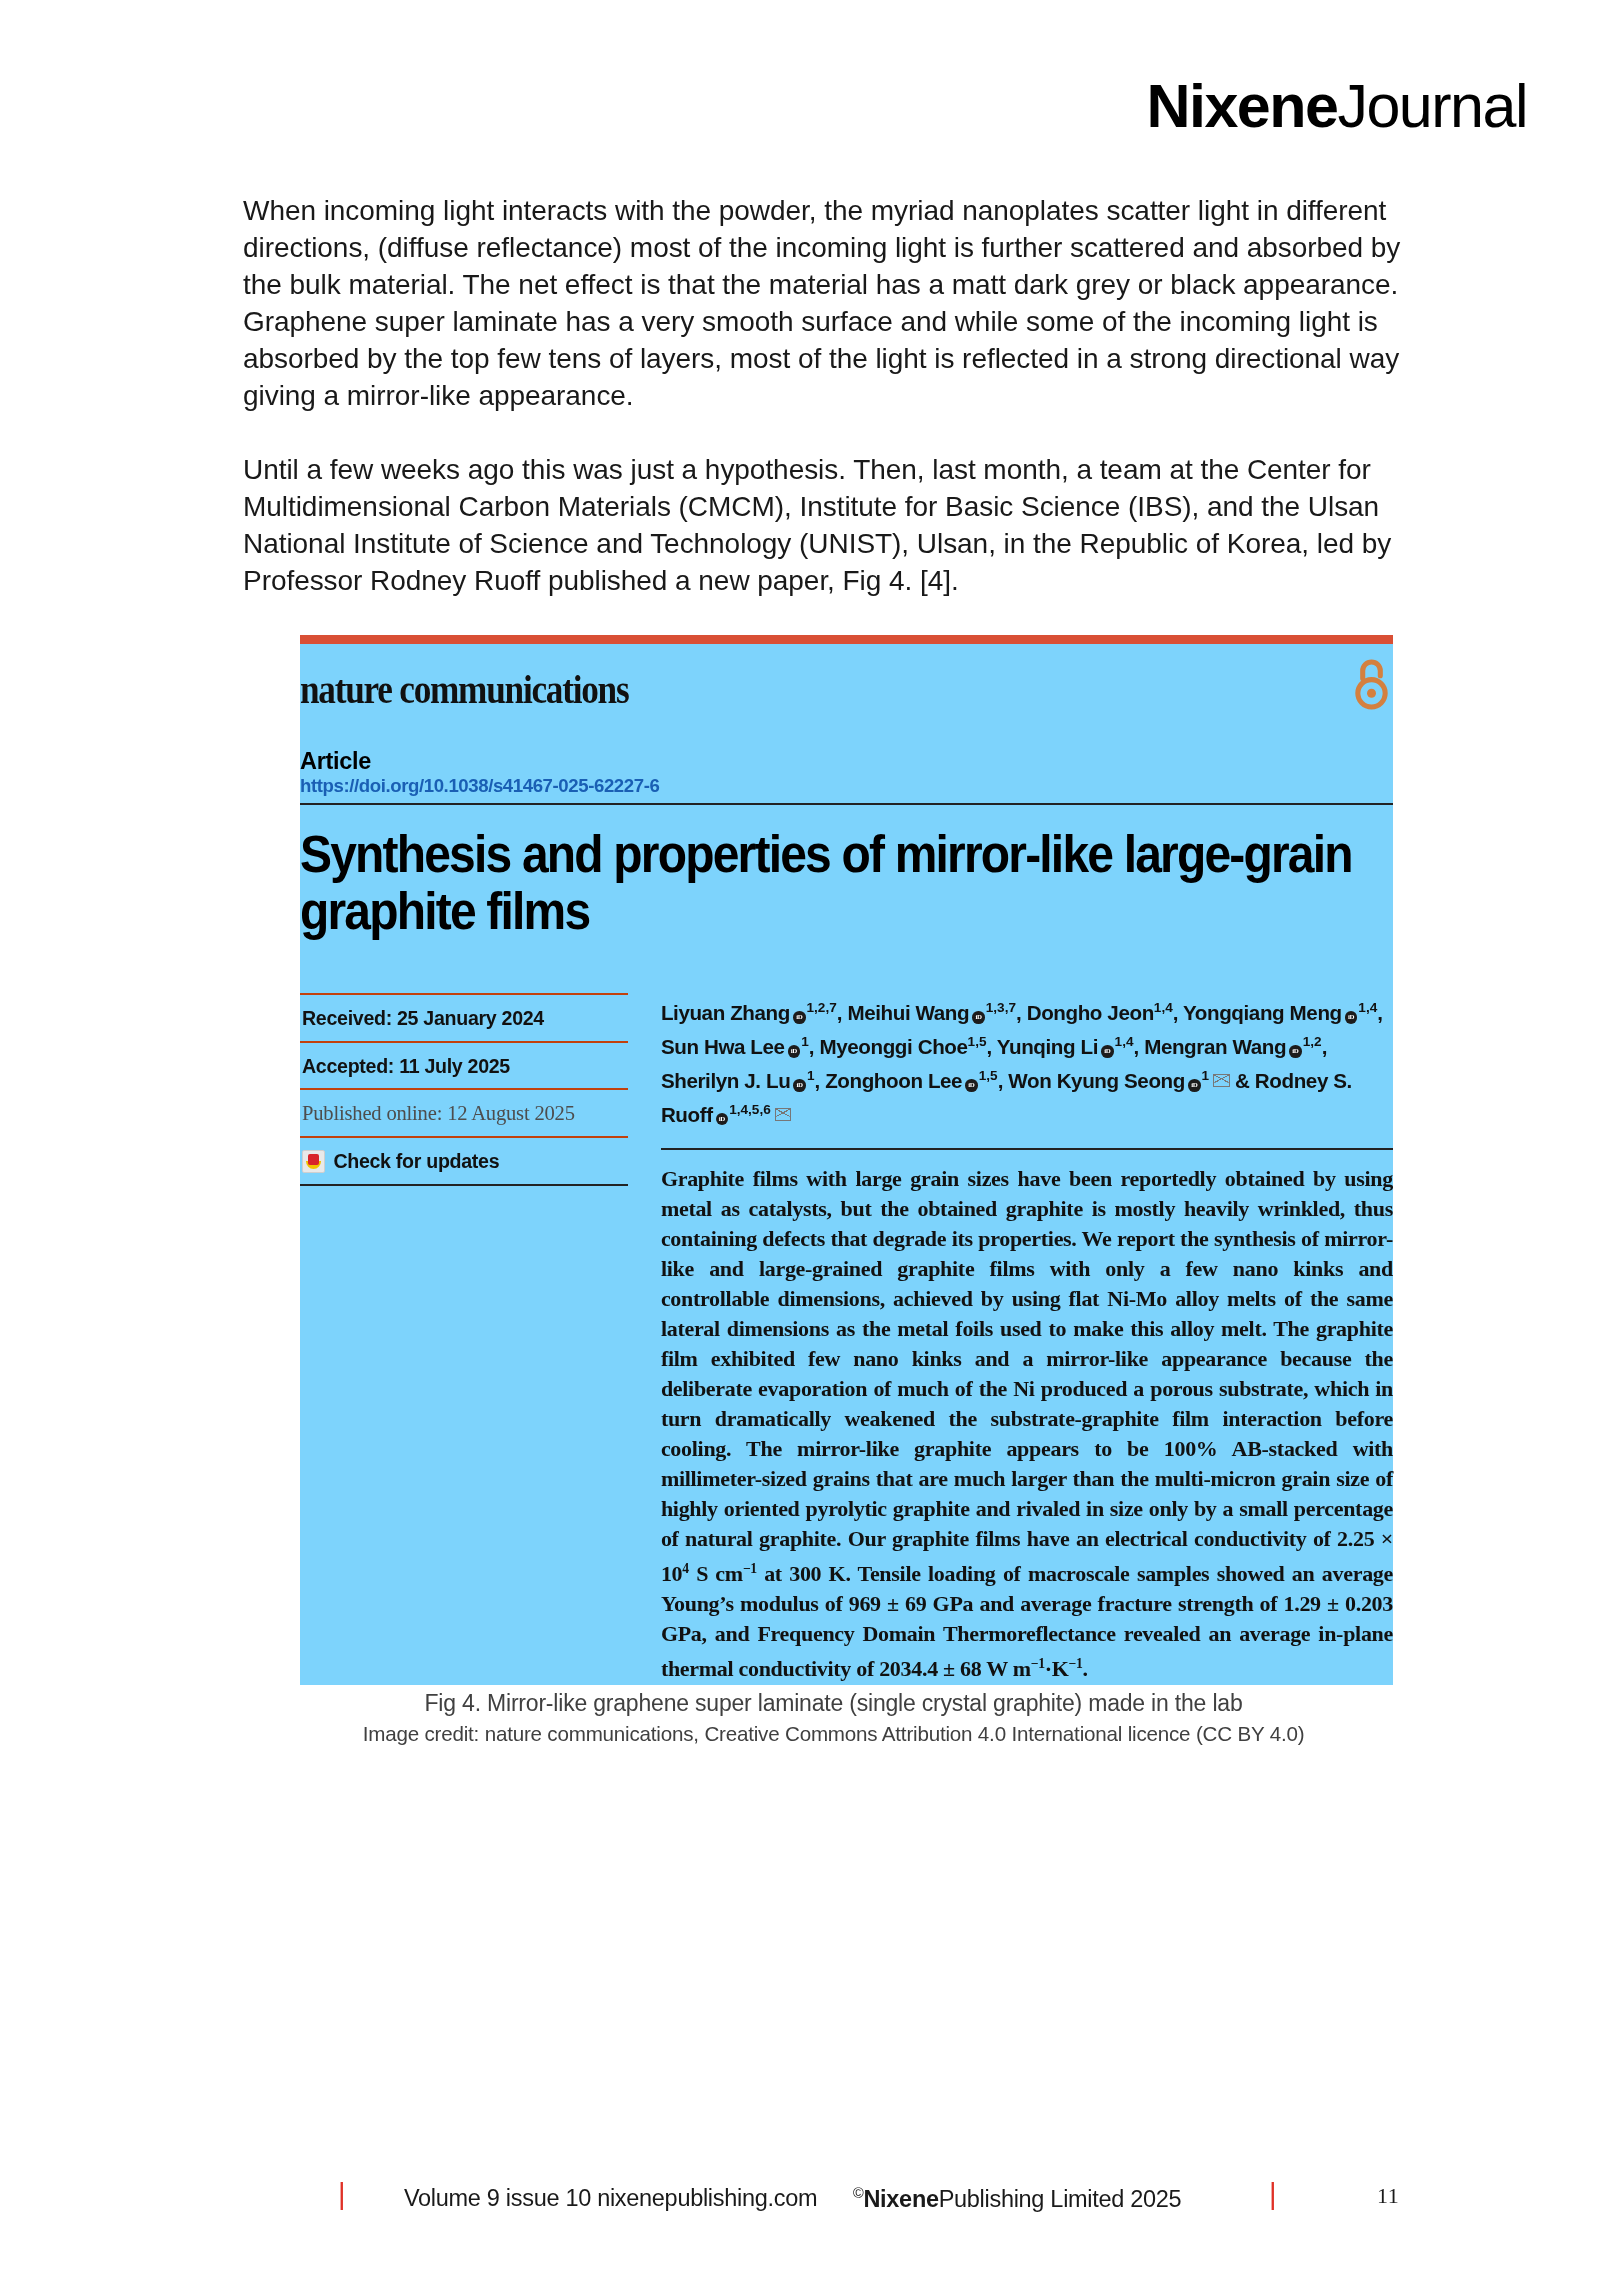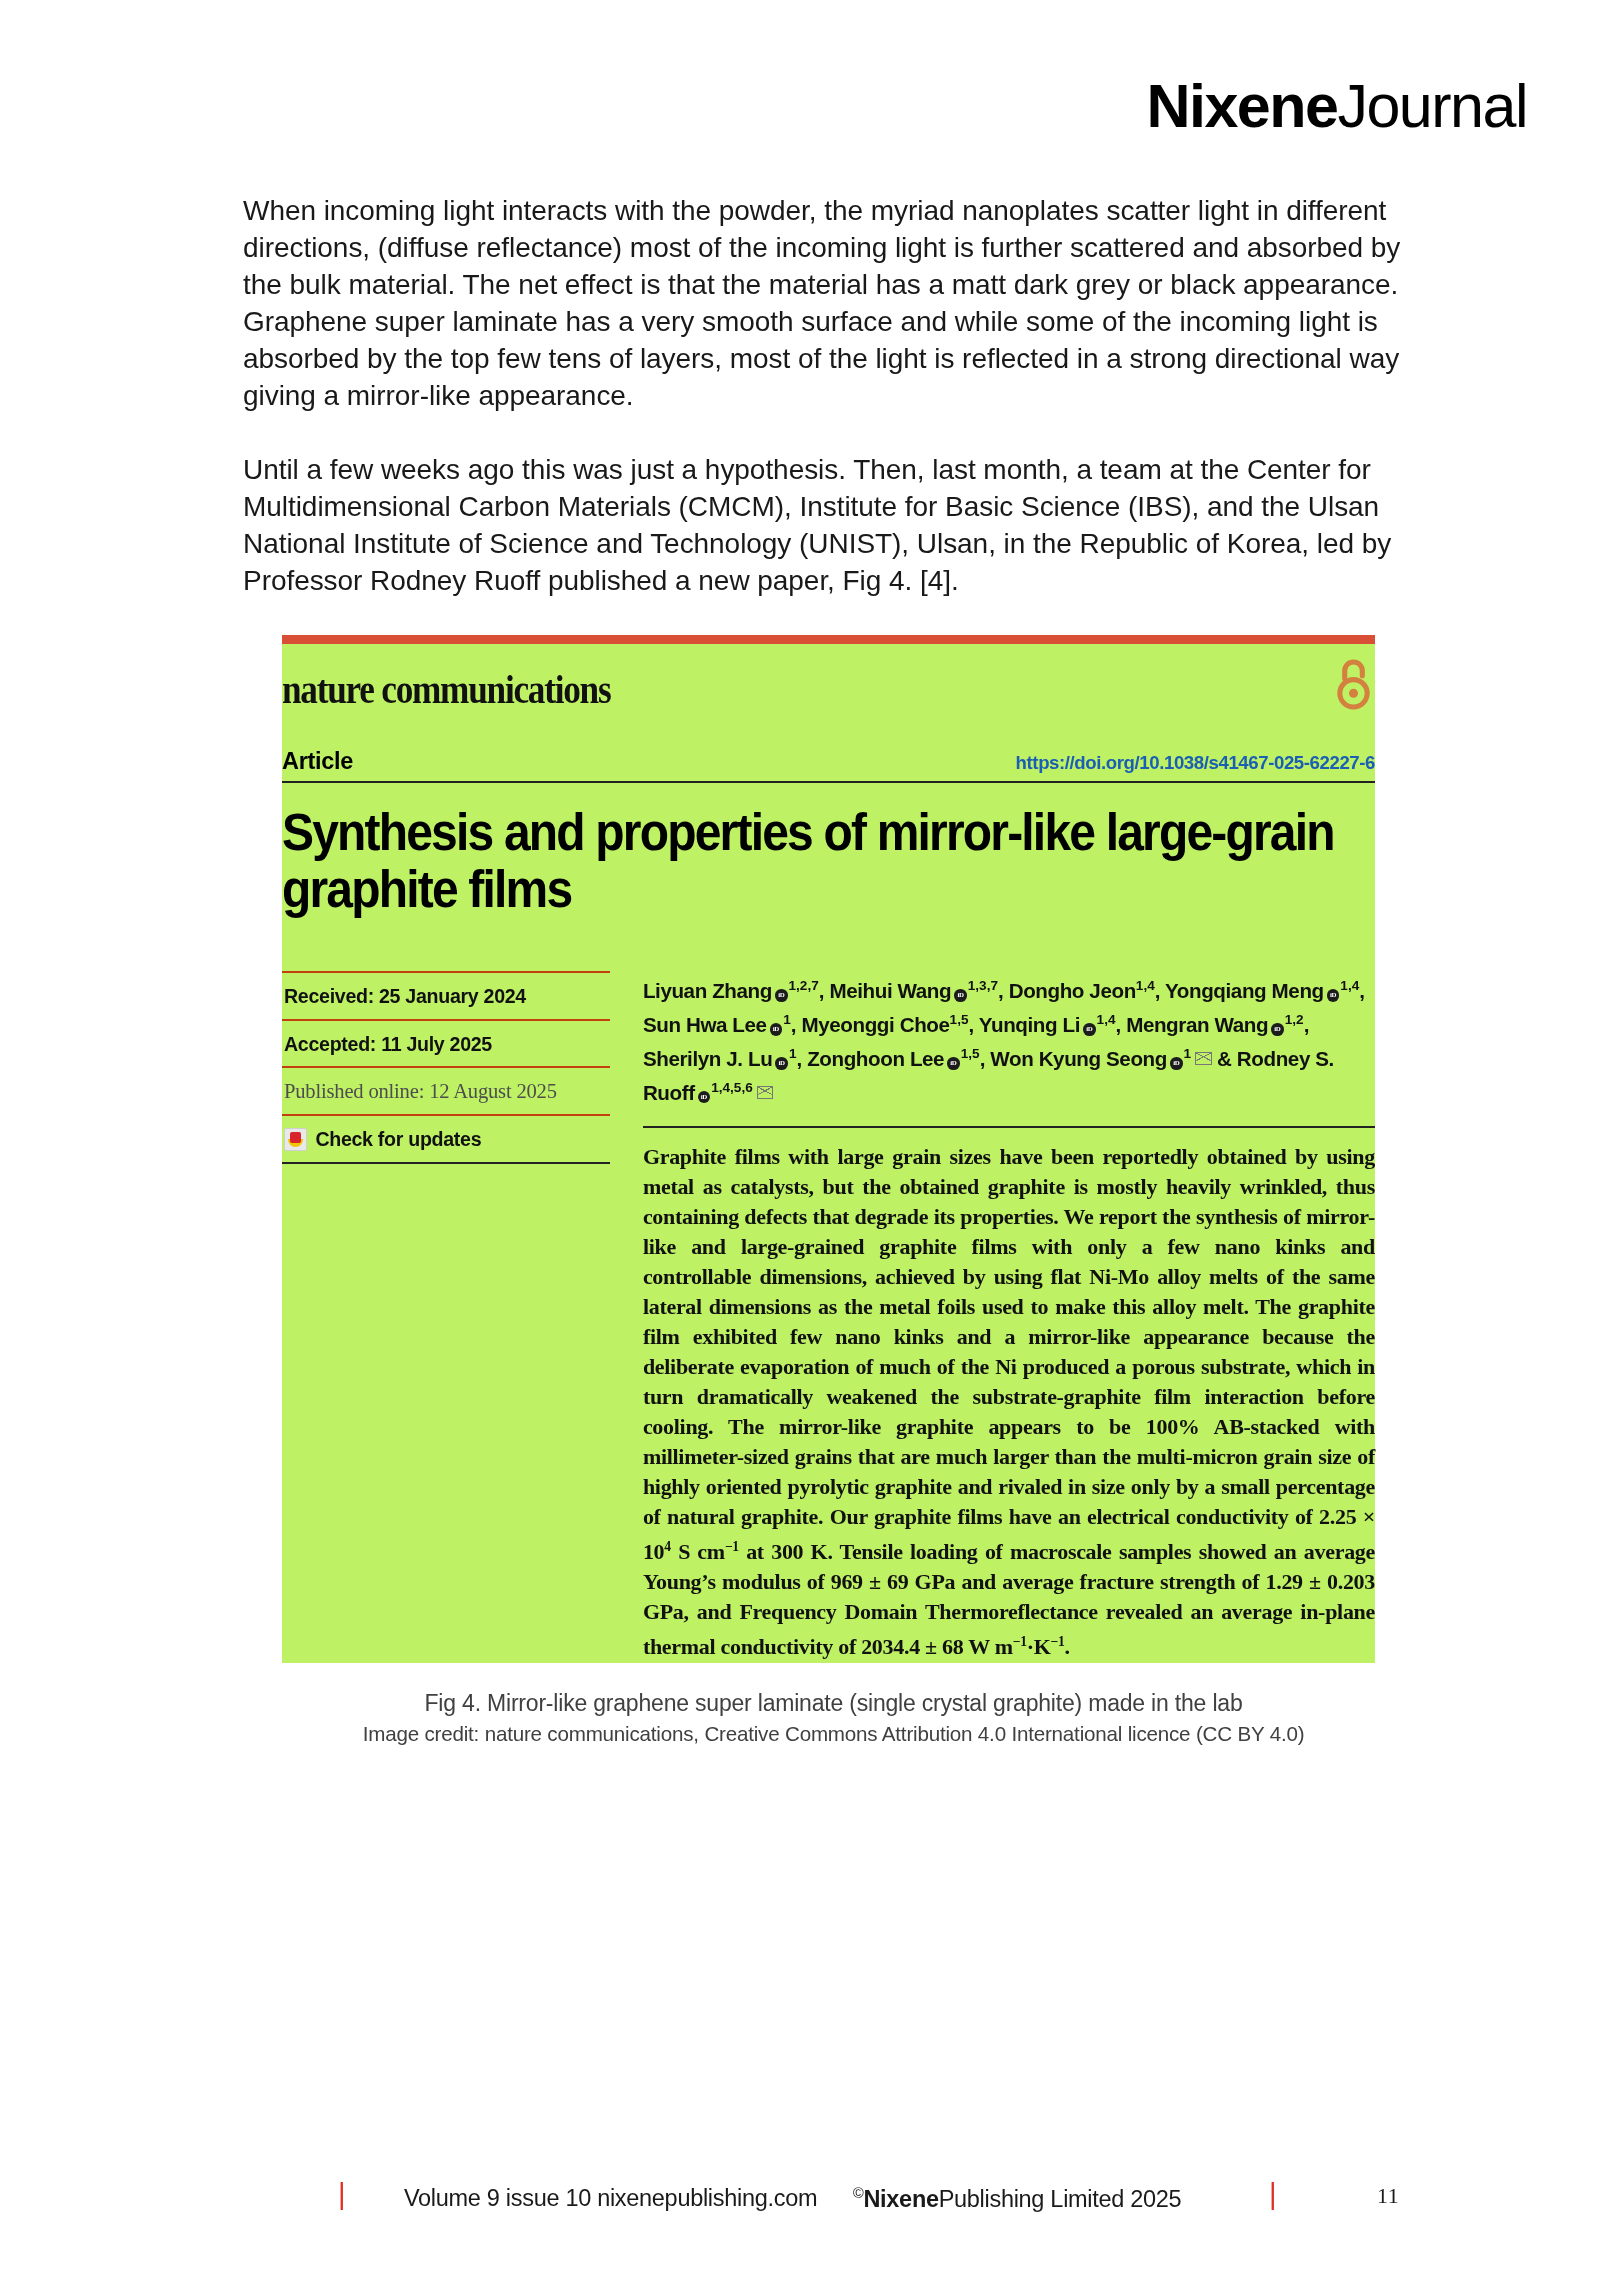--- a/index.html
+++ b/index.html
@@ -42,24 +42,24 @@
     letter-spacing: -0.05px;
     margin: 0 0 37px 0;
     text-align: left;
     color: #191919;
   }
   .body-par:last-child { margin-bottom: 0; }
 
   
   .paper {
     position: absolute;
-    left: 282px;
+    left: 300px;
     top: 635px;
     width: 1093px;
-    background: #bef264;
+    background: #7dd3fc;
     font-family: "Liberation Serif", serif;
   }
   .paper-rule-top {
     height: 8.8px;
     background: #d94f35;
     margin-bottom: 13.7px;
   }
   .paper-masthead-row {
     display: flex;
     align-items: flex-end;
@@ -78,20 +78,21 @@
   }
   .oa-icon { width: 43px; height: 53px; flex: 0 0 auto; }
 
   .paper-article-row {
     display: flex;
     align-items: baseline;
     justify-content: space-between;
     border-bottom: 2px solid #222;
     padding-bottom: 5.9px;
     margin-top: 25.5px;
+    flex-direction: column;
   }
   .paper-kicker {
     font-family: "Liberation Sans", sans-serif;
     font-weight: 700;
     font-size: 23.5px;
     letter-spacing: -0.3px;
   }
   .paper-doi {
     font-family: "Liberation Sans", sans-serif;
     font-weight: 700;

